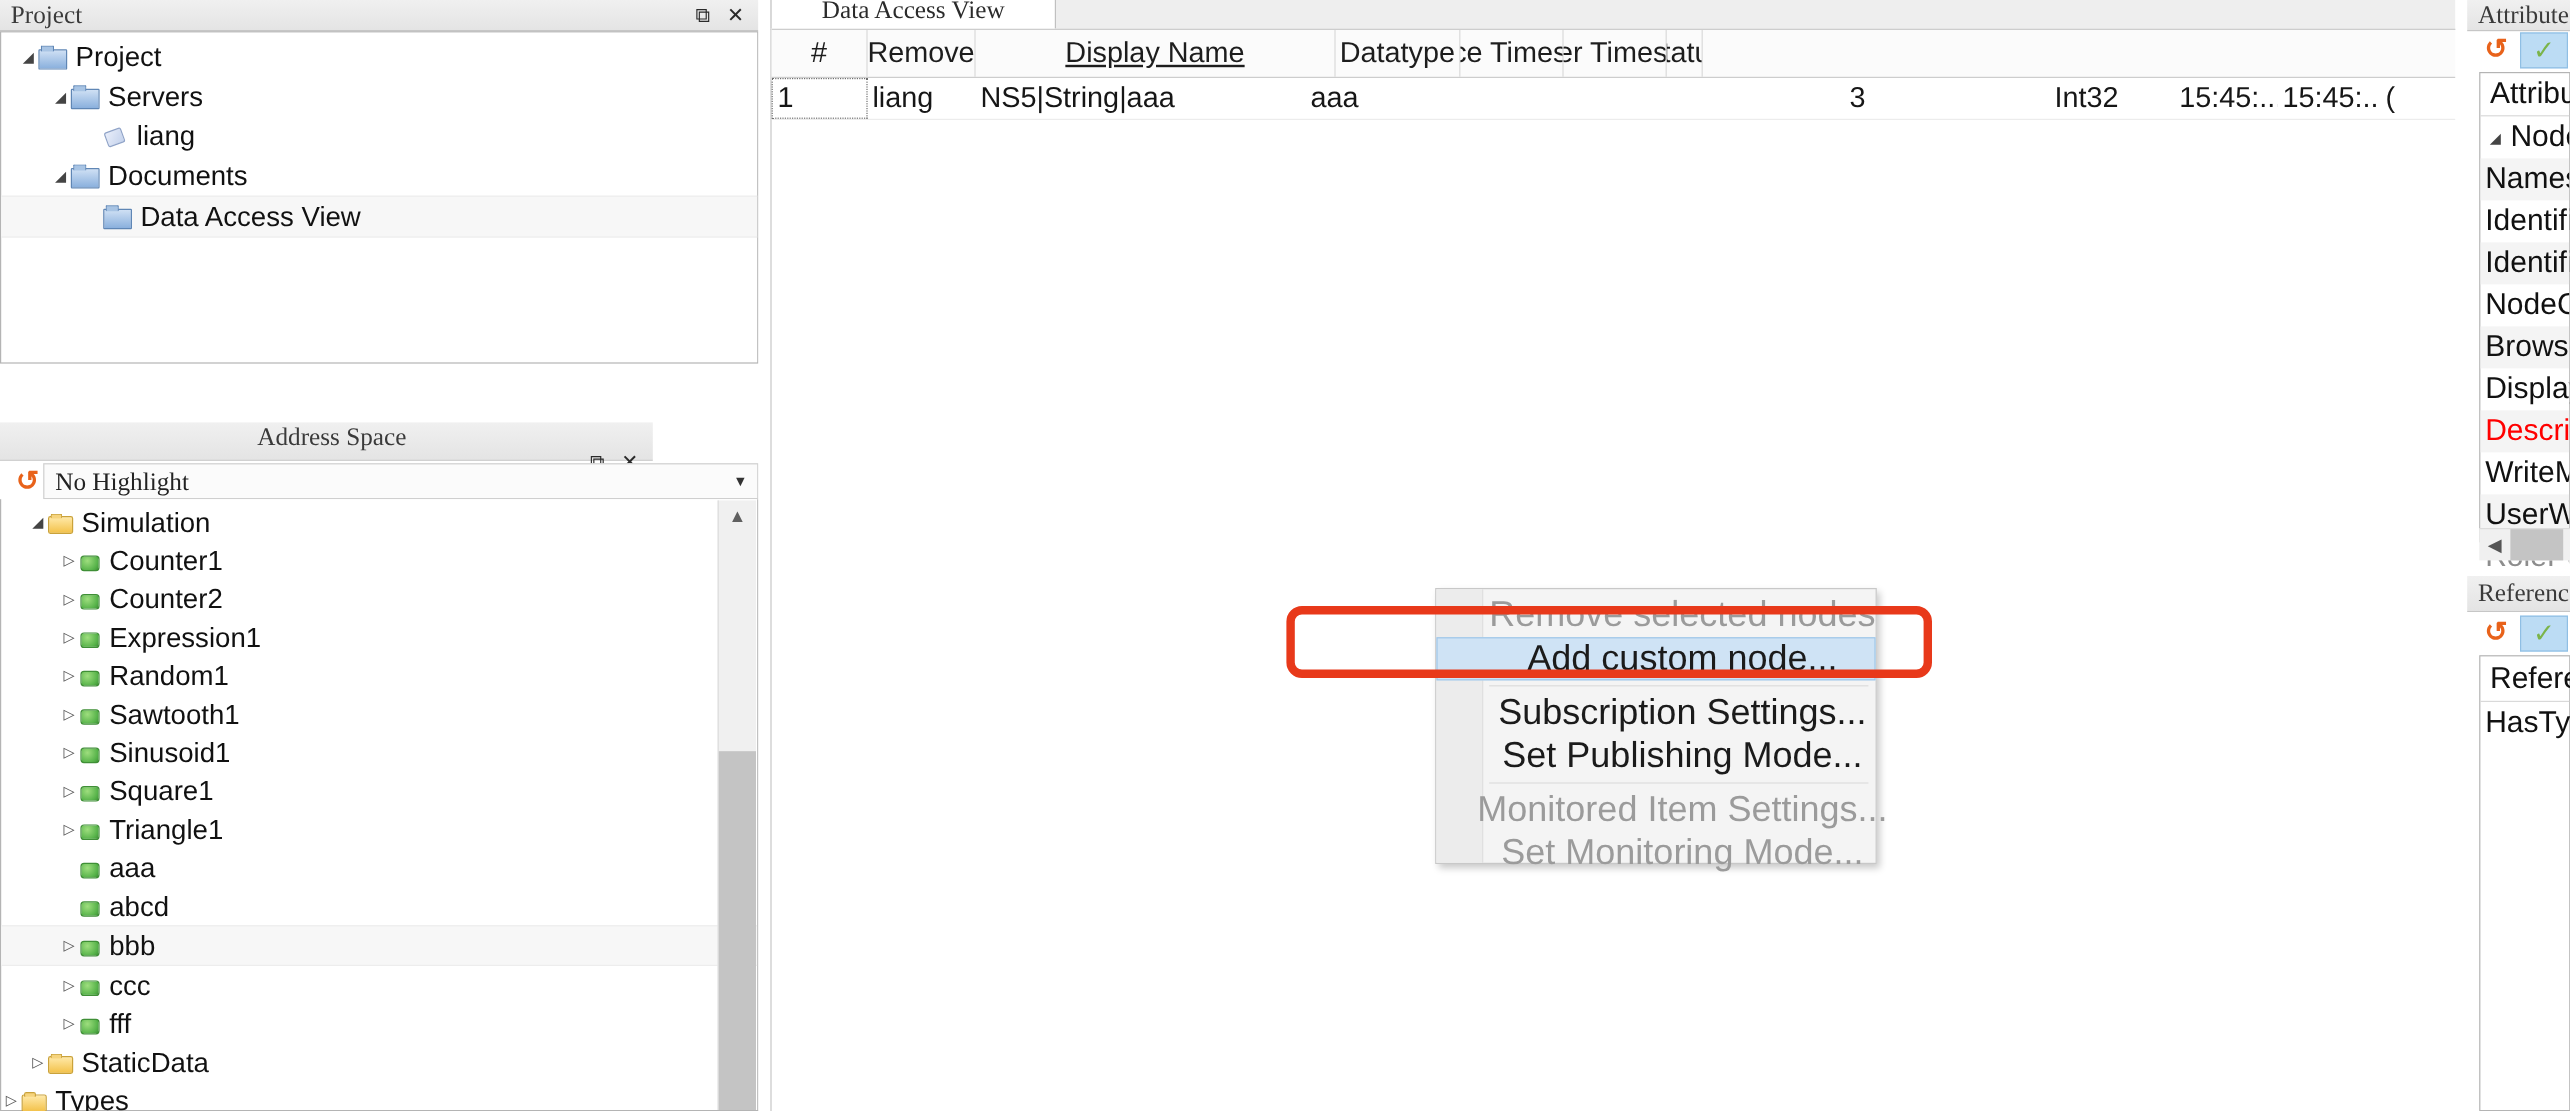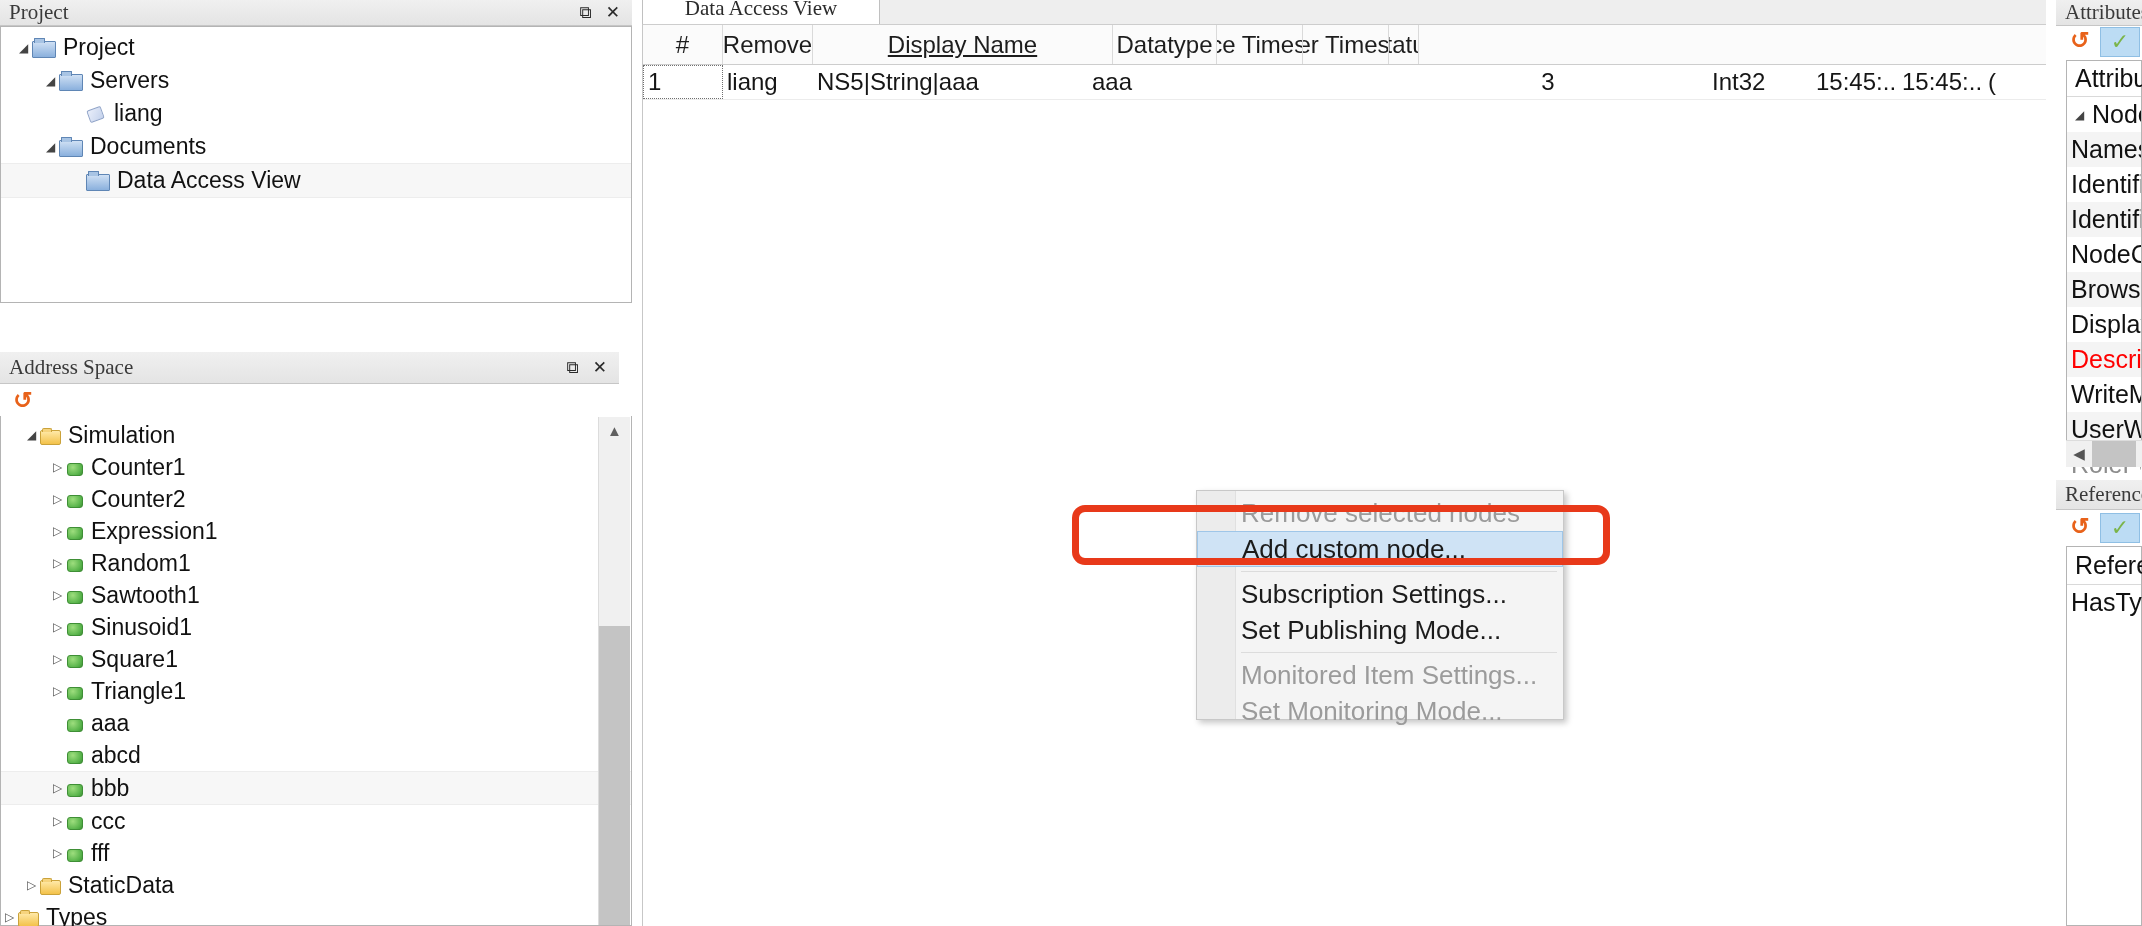--- a/index.html
+++ b/index.html
@@ -108,21 +108,21 @@
   .td.focus{border:1px dotted #6f6f6f;}
 
   
   .ctxmenu{
     position:absolute;background:#f4f4f4;border:1px solid #c8c8c8;
     box-shadow:3px 3px 6px rgba(0,0,0,.22);box-sizing:border-box;
   }
   .ctxmenu .gutter{position:absolute;left:0;top:0;bottom:0;width:38px;background:#ececec;
     border-right:1px solid #e0e0e0;}
   .mi{position:relative;height:36px;display:flex;align-items:center;
-    padding-left:44px;font-size:26px;color:#1b1b1b;white-space:nowrap;box-sizing:border-box;}
+    padding-left:44px;font-size:30px;color:#1b1b1b;white-space:nowrap;box-sizing:border-box;justify-content:center;}
   .mi.disabled{color:#9b9b9b;}
   .mi.hl{background:#cfe3f5;border:1px solid #9fc6e8;box-sizing:border-box;}
   .msep{height:1px;background:#dcdcdc;margin:4px 6px 4px 44px;}
 
   .redbox{position:absolute;border:7px solid #e8391a;border-radius:13px;box-sizing:border-box;pointer-events:none;}
 
   
   .attr-row{height:35px;display:flex;align-items:center;font-size:25px;color:#111;
     white-space:nowrap;padding-left:4px;box-sizing:border-box;}
   .attr-row.alt{background:#f4f4f4;}
@@ -181,30 +181,34 @@
         <div class="trow sel" style="height: 33px; padding-left: 68px;">
           <span class="arrow none">&nbsp;</span>
           <span class="ico fold-blue">
             <i></i>
           </span>
           <span>Data Access View</span>
         </div>
       </div>
   </div>
 
-  <div class="panel-title" style="left:0;top:352px;width:619px;height:32px;">
+  <div class="panel-title" style="left:0;top:352px;width:544px;height:32px;flex-direction:column;">
     <span>Address Space</span>
     <span class="tbtns">
       <span>⧉</span>
       <span>✕</span>
     </span>
   </div>
 
   <div class="refresh-ico" style="left:11px;top:388px;">↺</div>
 
+  <div class="combo" style="left:36px;top:386px;width:596px;height:30px;">
+    <span>No Highlight</span>
+    <span class="caret">▼</span>
+  </div>
 
   <div class="white-box" style="left:0;top:416px;width:632px;height:510px;border-top:0;">
     <div id="address-tree" style="padding-top:3px;overflow:hidden;height:100%;">
         <div class="trow" style="height: 32px; padding-left: 22px;">
           <span class="arrow open">◢</span>
           <span class="ico fold-yel">
             <i></i>
           </span>
           <span>Simulation</span>
         </div>

